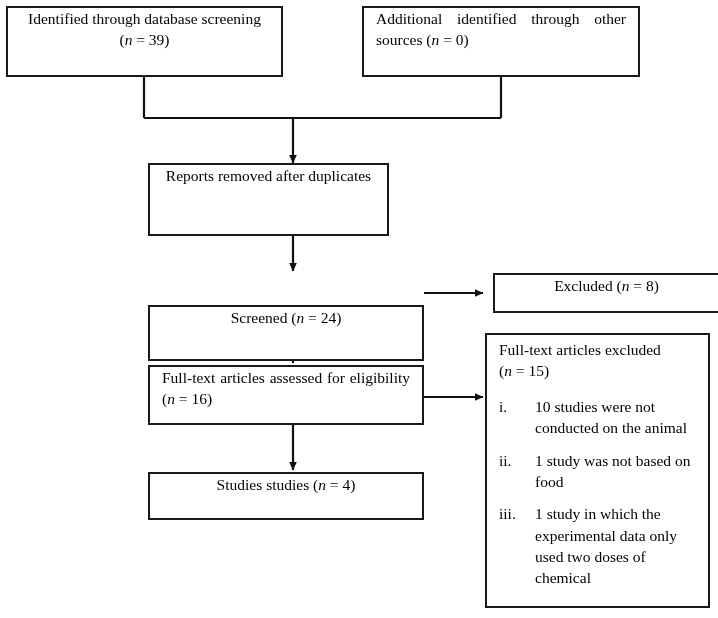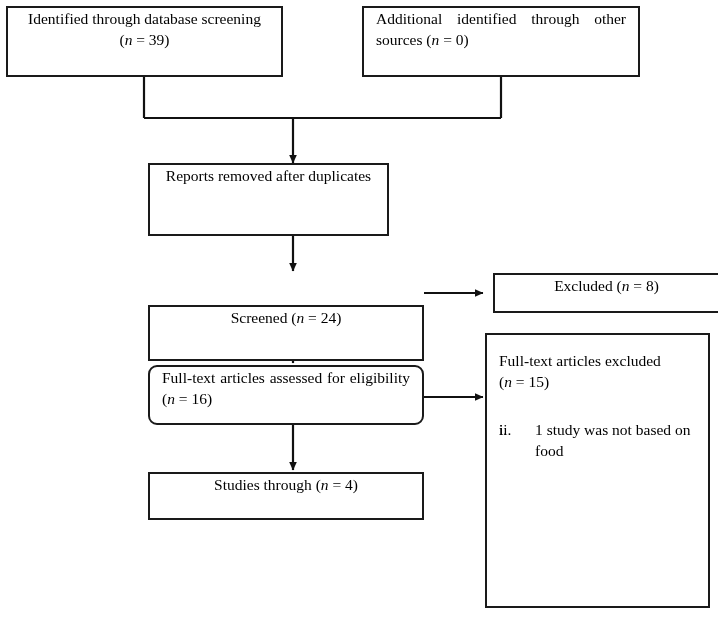--- a/index.html
+++ b/index.html
@@ -42,21 +42,21 @@
     justify-content: flex-start;
   }
   .top-anchor .pad {
     padding-top: 10px;
   }
   .ital {
     font-style: italic;
   }
   
   .excl-head {
-    padding: 15px 12px;
+    padding: 4px 12px;
     margin-bottom: 10px;
   }
   .excl-list {
     list-style: none;
     margin: 0;
     padding: 0 10px 0 12px;
   }
   .excl-list li {
     position: relative;
     padding-left: 36px;
@@ -130,39 +130,44 @@
   </div>
 
   <div class="box" style="left:148px; top:273px; width:276px; height:56px;margin-top:32px;">
     <div class="pad center-text"><span>Screened (</span><span class="ital">n</span><span> = 24)</span></div>
   </div>
 
   <div class="box" style="left:493px; top:273px; width:227px; height:40px;">
     <div class="pad center-text"><span>Excluded (</span><span class="ital">n</span><span> = 8)</span></div>
   </div>
 
-  <div class="box" style="left:148px; top:365px; width:276px; height:60px;border-radius:9px;">
+  <div class="box" style="left:148px; top:365px; width:276px; height:60px;">
     <div class="justify-text"><span>Full-text articles assessed for eligibility (</span><span class="ital">n</span><span> = 16)</span></div>
   </div>
 
   <div class="box top-anchor" style="left:485px; top:333px; width:225px; height:275px;">
     <div class="pad" style="padding:0;">
       <div class="excl-head">
         <div>Full-text articles excluded</div>
         <div><span>(</span><span class="ital">n</span><span> = 15)</span></div>
       </div>
       <ul class="excl-list">
         <li>
           <span class="num">i.</span>
+          <span>10 studies were not conducted on the animal</span>
         </li>
         <li>
           <span class="num">ii.</span>
           <span>1 study was not based on food</span>
+        </li>
+        <li>
+          <span class="num">iii.</span>
+          <span>1 study in which the experimental data only used two doses of chemical</span>
         </li>
       </ul>
     </div>
   </div>
 
   <div class="box" style="left:148px; top:472px; width:276px; height:48px;">
-    <div class="pad center-text"><span>Studies through (</span><span class="ital">n</span><span> = 4)</span></div>
+    <div class="pad center-text"><span>Studies studies (</span><span class="ital">n</span><span> = 4)</span></div>
   </div>
 
 </div>
 
 </body></html>

